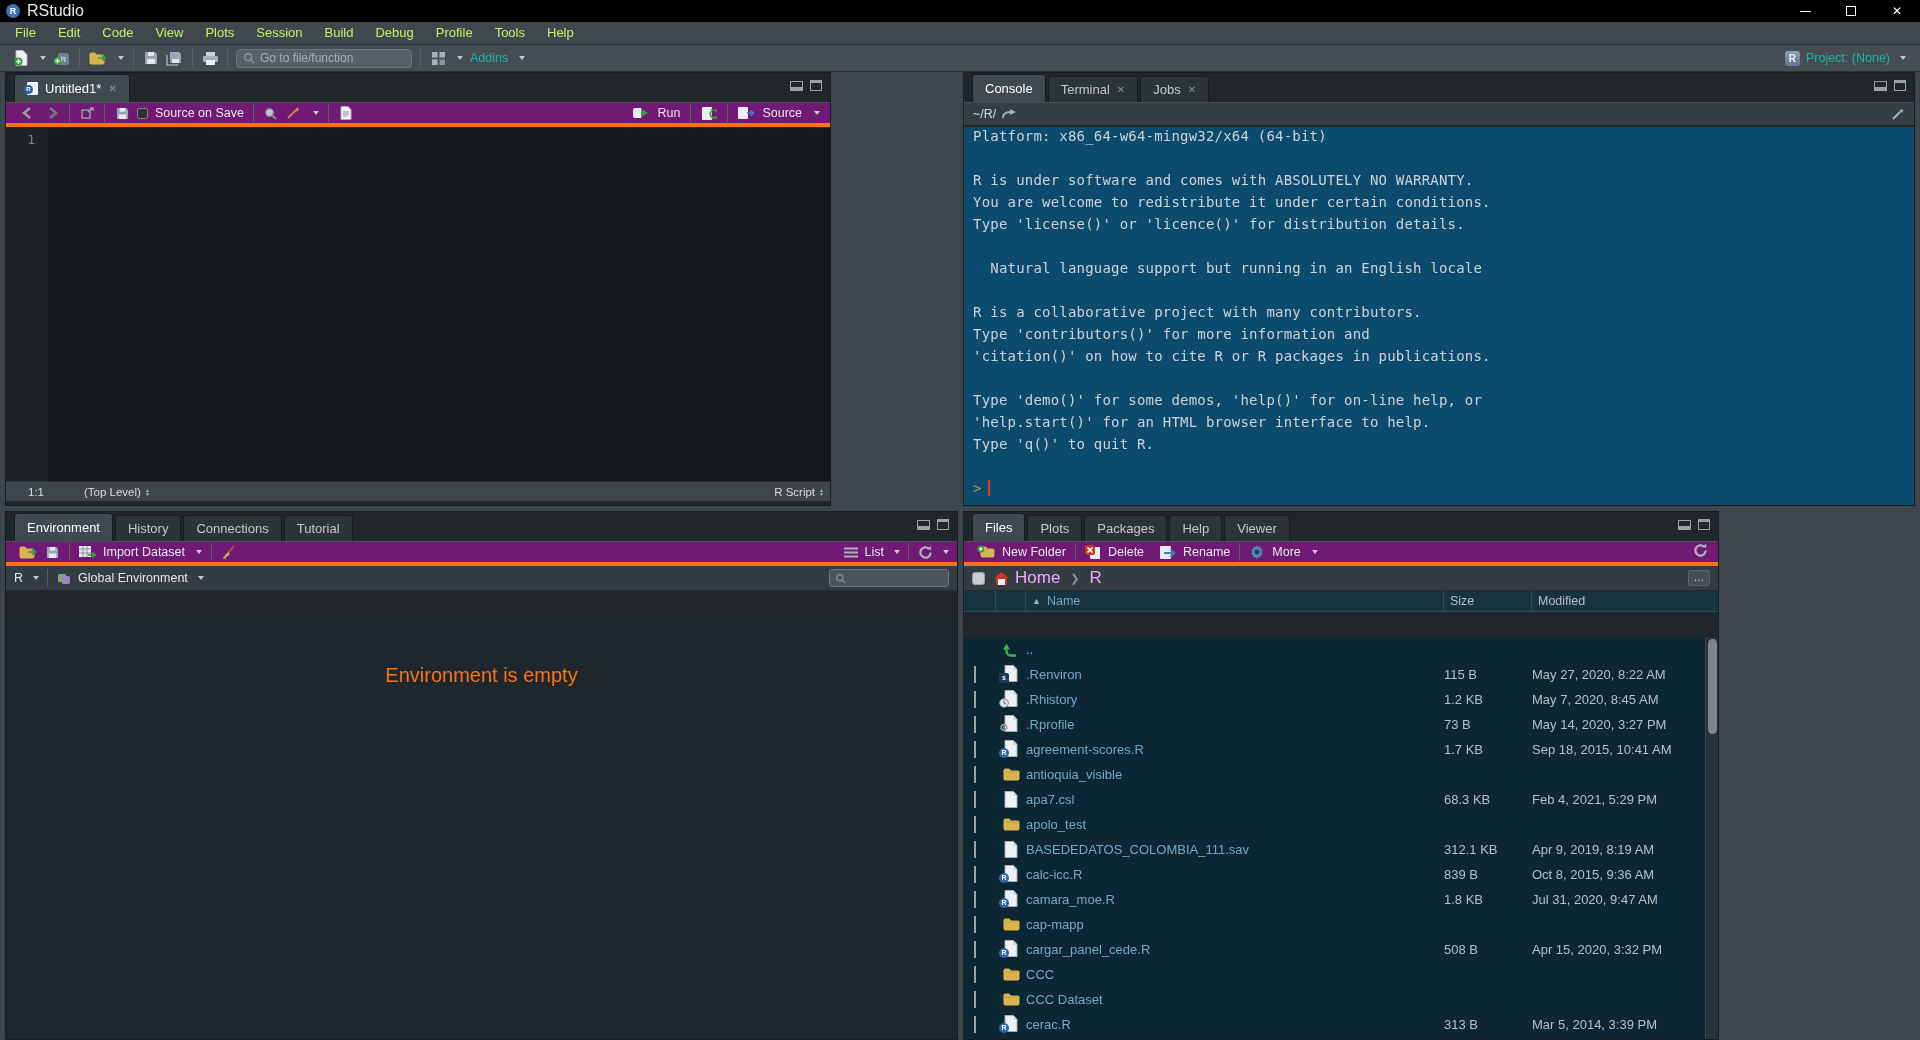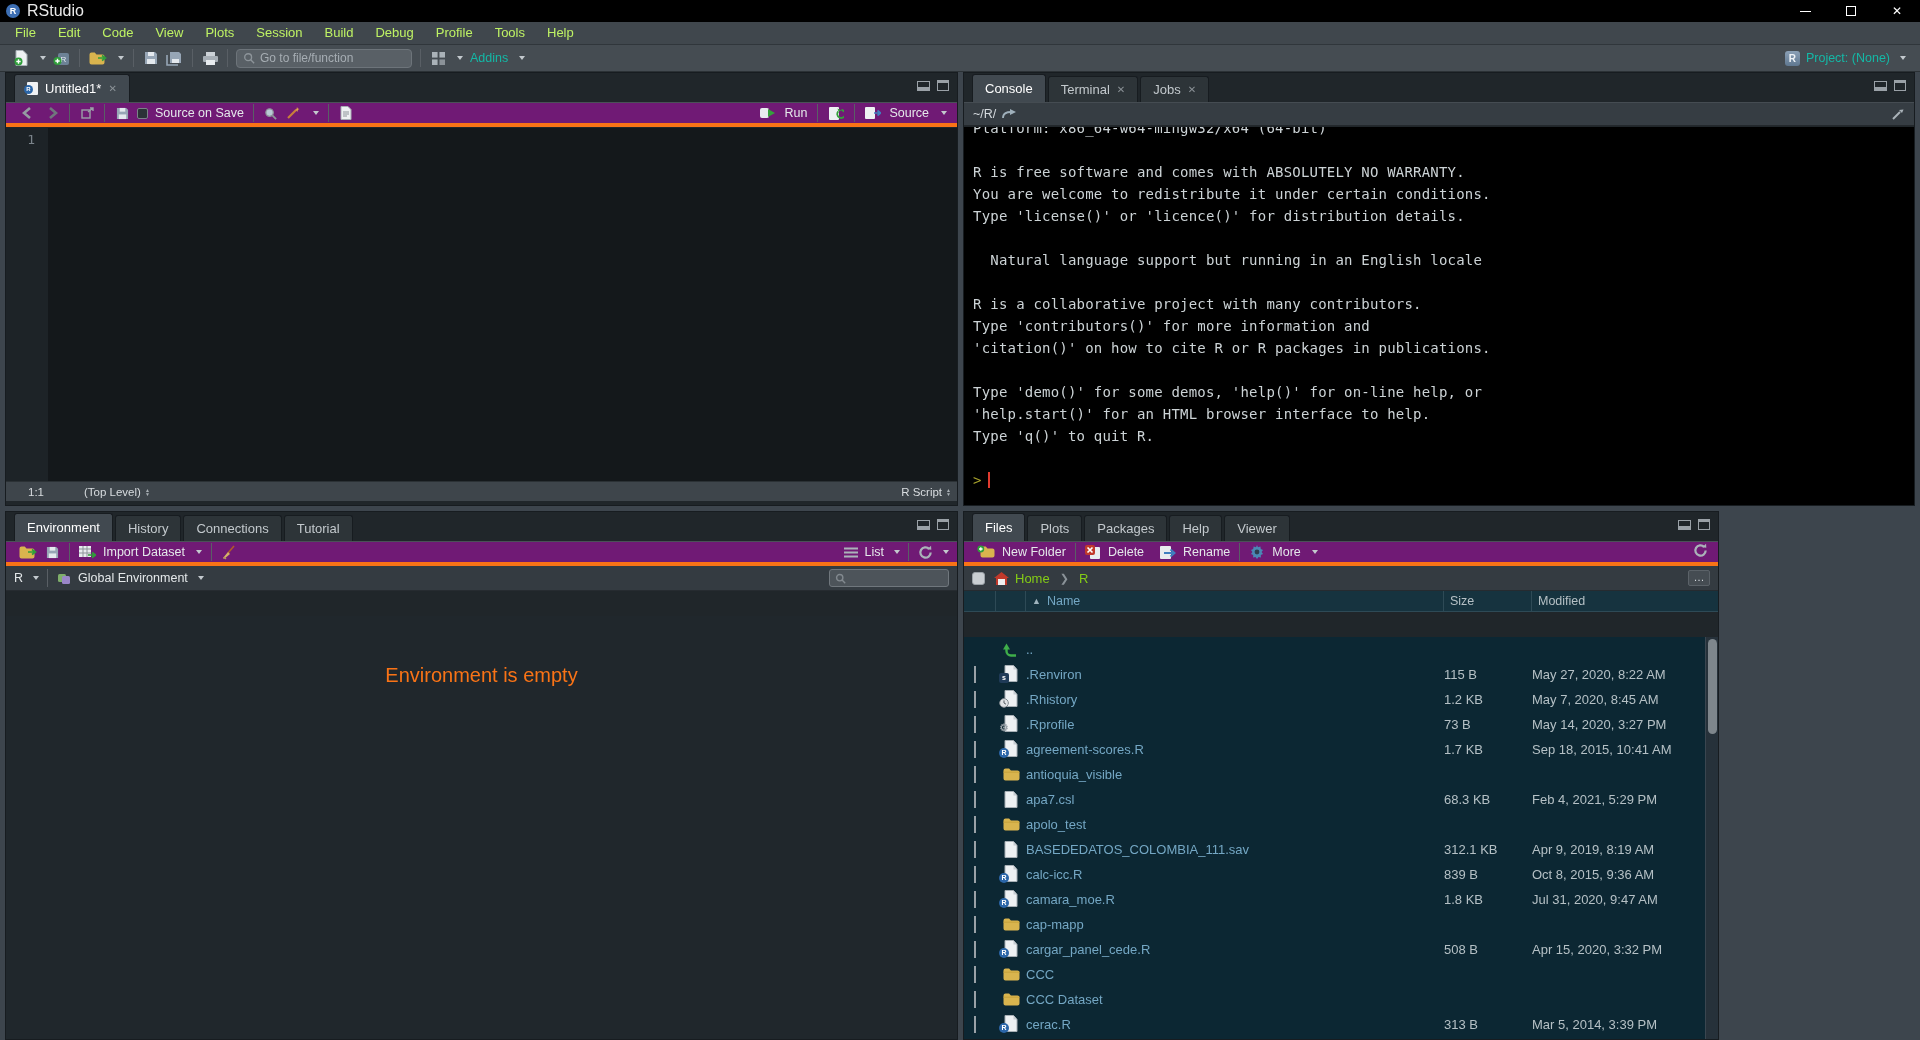--- a/index.html
+++ b/index.html
@@ -33,21 +33,21 @@
           border-radius:4px; display:flex; align-items:center; padding:0 6px; gap:5px; margin:0 6px; }
   .goto span { font-size:12px; color:#a6adb3; }
   .tlabel { font-size:12.5px; color:#14b8a6; }
   .toolbar-right { margin-left:auto; display:flex; align-items:center; gap:6px; padding-right:8px; }
   .rcube { width:15px; height:15px; border-radius:3px; background:linear-gradient(#8ba0b6,#5f7790);
            color:#eef2f6; font:bold 10px/15px "Liberation Sans"; text-align:center; }
 
   
   .workspace { position:absolute; left:0; right:0; top:72px; bottom:0; background:#3d454d; }
   .pane { position:absolute; background:#20262a; overflow:hidden; border:1px solid #171c20; }
-  .pane-source   { left:5px;   top:0px;   width:953px; height:434px; }
+  .pane-source   { left:5px;   top:0px;   width:826px; height:434px; }
   .pane-console  { left:963px; top:0px;   width:952px; height:434px; }
   .pane-env      { left:5px;   top:439px; width:953px; height:529px; }
   .pane-files    { left:963px; top:439px; width:756px; height:529px; }
 
   .tabstrip { height:29px; background:#20262a; display:flex; align-items:flex-end; padding-left:8px; position:relative; }
   .tab { height:26px; display:flex; align-items:center; gap:7px; padding:0 12px; font-size:13px;
          background:#2d3438; color:#c3c9cd; border:1px solid #171c20; border-bottom:none;
          border-radius:3px 3px 0 0; margin-right:2px; }
   .tab.active { background:#414950; color:#fff; height:28px; }
   .tclose { font-size:10px; color:#8b9297; }
@@ -67,22 +67,22 @@
             font-family:"DejaVu Sans Mono", monospace; font-size:13px; }
   .gutter { width:42px; background:#1d2327; color:#7a838a; text-align:right; padding:4px 13px 0 0; }
   .statusbar { position:absolute; left:0; right:0; bottom:4px; height:20px; background:#3e454b;
                border-top:1px solid #2b3135; display:flex; align-items:center; font-size:11.5px; color:#d9dde0; }
   .spinner { display:inline-flex; flex-direction:column; margin-left:4px; line-height:4px; }
   .spinner i { font-style:normal; font-size:5px; color:#aab1b6; }
 
   
   .console-path { height:24px; background:#363d43; border-top:1px solid #454c52; border-bottom:1px solid #23282c;
                   display:flex; align-items:center; padding:0 9px; color:#d5dade; font-size:12.5px; gap:6px; }
-  .console-body { position:absolute; left:0; right:0; top:54px; bottom:0; background:#000000; overflow:hidden;
-                  padding:0 0 0 9px; }
+  .console-body { position:absolute; left:0; right:0; top:54px; bottom:0; background:#0c4a6e; overflow:hidden;
+                  padding:8px 0 0 9px; }
   .console-scroll { margin-top:-10px; }
   .cline { white-space:pre; font:14px/22px "DejaVu Sans Mono", monospace; color:#ccd3d6; letter-spacing:.2px; }
   .prompt-line { display:flex; align-items:center; font:14px/22px "DejaVu Sans Mono", monospace; }
   .prompt { color:#a8a32c; }
   .cursor { width:2px; height:16px; background:#e03a2e; margin-left:7px; }
 
   
   .row2 { height:25px; background:#343b41; border-bottom:1px solid #262b30; display:flex; align-items:center;
           padding:0 8px; color:#d5dade; font-size:12.5px; gap:6px; }
   .env-body { position:absolute; left:0; right:0; top:104px; bottom:0; background:#20272c; }
@@ -105,21 +105,21 @@
   .cbx { width:13px; height:13px; border-radius:3px; background:#c9ced2; border:1px solid #9aa1a7; }
   .fico { position:relative; width:18px; height:18px; display:inline-flex; align-items:center; justify-content:center; }
   .badge { position:absolute; left:-3px; bottom:-1px; width:10px; height:10px; border-radius:50%;
            background:#2b66a8; color:#fff; font:bold 7px/10px "Liberation Sans"; text-align:center; }
   .badge.sq { border-radius:2px; background:#1f3a57; }
   .badge.gear { background:none; color:#9aa2a8; font-size:10px; line-height:10px; }
   .scrollbar { position:absolute; right:0; top:125px; bottom:0; width:13px; background:#26313a;
                border-left:1px solid #3a4650; }
   .scroll-thumb { position:absolute; left:1.5px; top:2px; width:9px; height:95px; border-radius:5px; background:#7e868c; }
 
-  .bc-link { color:#84cc16; font-size:13px; }
+  .bc-link { color:#f0abfc; font-size:17px; }
   .bc-sep { color:#8a9298; font-size:11px; margin:0 4px; }
   .dots-btn { margin-left:auto; width:22px; height:16px; background:#454c52; border:1px solid #5b6268;
               border-radius:2px; color:#d5dade; font-size:11px; line-height:13px; text-align:center; }
 
   .lbl { font-size:12.5px; color:#e4e8ea; }
   svg { display:block; }
 </style>
 </head>
 <body>
 
@@ -386,21 +386,21 @@
         <svg width="13" height="13" viewBox="0 0 13 13">
             <path d="M2 11L9 4" stroke="#aab3b9" stroke-width="2"></path>
             <path d="M8 2l3 3 1.5-3.5z" fill="#aab3b9"></path>
           </svg>
         </span>
     </div>
     <div class="console-body">
       <div class="console-scroll">
           <div class="cline">Platform: x86_64-w64-mingw32/x64 (64-bit)</div>
           <div class="cline"> </div>
-          <div class="cline">R is free software and comes with ABSOLUTELY NO WARRANTY.</div>
+          <div class="cline">R is under software and comes with ABSOLUTELY NO WARRANTY.</div>
           <div class="cline">You are welcome to redistribute it under certain conditions.</div>
           <div class="cline">Type 'license()' or 'licence()' for distribution details.</div>
           <div class="cline"> </div>
           <div class="cline">  Natural language support but running in an English locale</div>
           <div class="cline"> </div>
           <div class="cline">R is a collaborative project with many contributors.</div>
           <div class="cline">Type 'contributors()' for more information and</div>
           <div class="cline">'citation()' on how to cite R or R packages in publications.</div>
           <div class="cline"> </div>
           <div class="cline">Type 'demo()' for some demos, 'help()' for on-line help, or</div>

